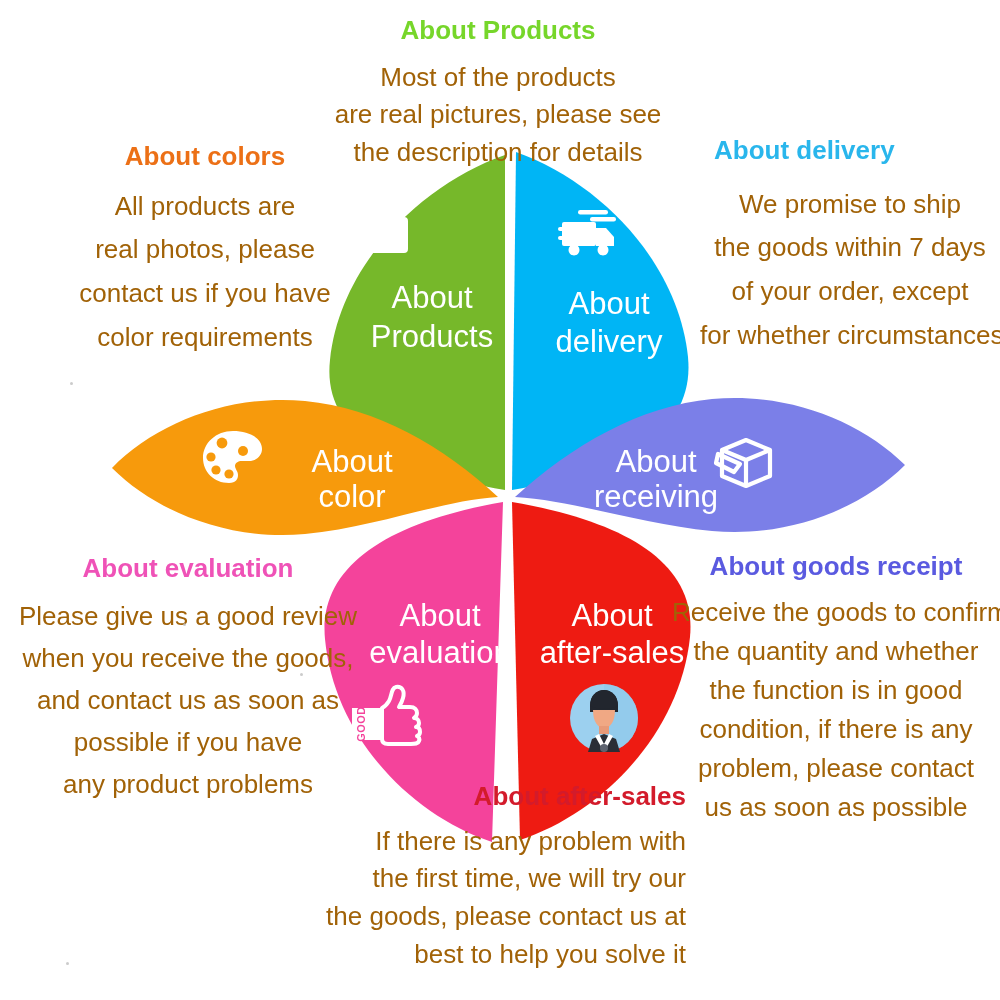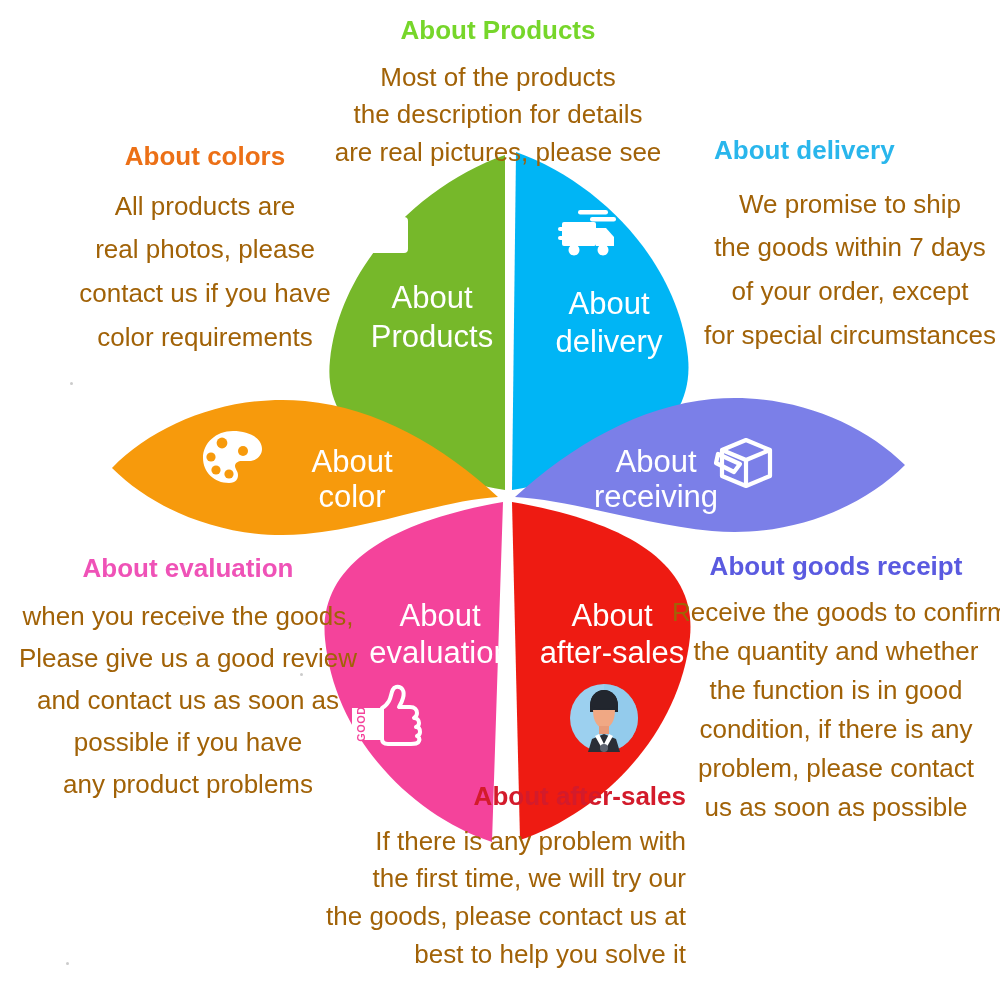--- a/index.html
+++ b/index.html
@@ -204,62 +204,62 @@
         <text x="352" y="472" text-anchor="middle" fill="#ffffff" font-family="'Liberation Sans',sans-serif" font-size="31">About</text>
         <text x="352" y="507" text-anchor="middle" fill="#ffffff" font-family="'Liberation Sans',sans-serif" font-size="31">color</text>
       </g>
     </g>
   </svg>
 
   <div class="block" id="blk-products">
     <div class="heading" style="color:#76d62a">About Products</div>
     <div class="body">
       <div>Most of the products</div>
+      <div>are real pictures, please see</div>
       <div>the description for details</div>
-      <div>are real pictures, please see</div>
     </div>
   </div>
 
   <div class="block" id="blk-colors">
     <div class="heading" style="color:#ec7016">About colors</div>
     <div class="body">
       <div>All products are</div>
       <div>real photos, please</div>
       <div>contact us if you have</div>
       <div>color requirements</div>
     </div>
   </div>
 
   <div class="block" id="blk-delivery">
     <div class="heading" style="color:#29b6ec">About delivery</div>
     <div class="body">
       <div>We promise to ship</div>
       <div>the goods within 7 days</div>
       <div>of your order, except</div>
-      <div>for special circumstances</div>
+      <div>for whether circumstances</div>
     </div>
   </div>
 
   <div class="block" id="blk-receipt">
     <div class="heading" style="color:#5a5ae0">About goods receipt</div>
     <div class="body">
       <div>Receive the goods to confirm</div>
       <div>the quantity and whether</div>
       <div>the function is in good</div>
       <div>condition, if there is any</div>
       <div>problem, please contact</div>
       <div>us as soon as possible</div>
     </div>
   </div>
 
   <div class="block" id="blk-evaluation">
     <div class="heading" style="color:#ef52b7">About evaluation</div>
     <div class="body">
+      <div>Please give us a good review</div>
       <div>when you receive the goods,</div>
-      <div>Please give us a good review</div>
       <div>and contact us as soon as</div>
       <div>possible if you have</div>
       <div>any product problems</div>
     </div>
   </div>
 
   <div class="block" id="blk-aftersales">
     <div class="heading" style="color:#d31b2b">About after-sales</div>
     <div class="body">
       <div>If there is any problem with</div>

